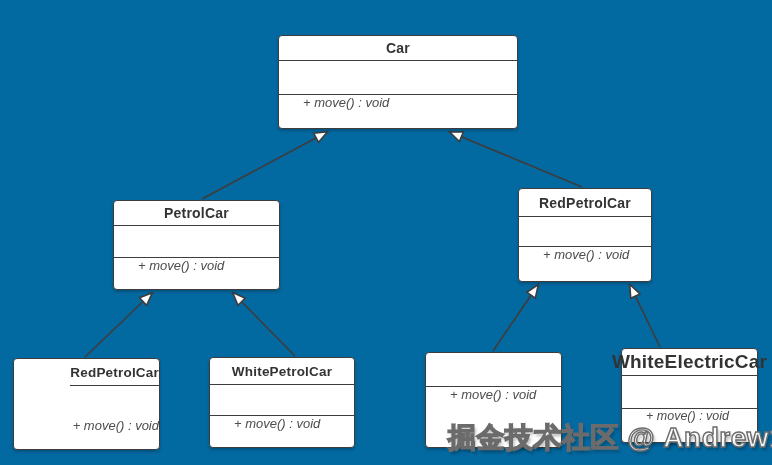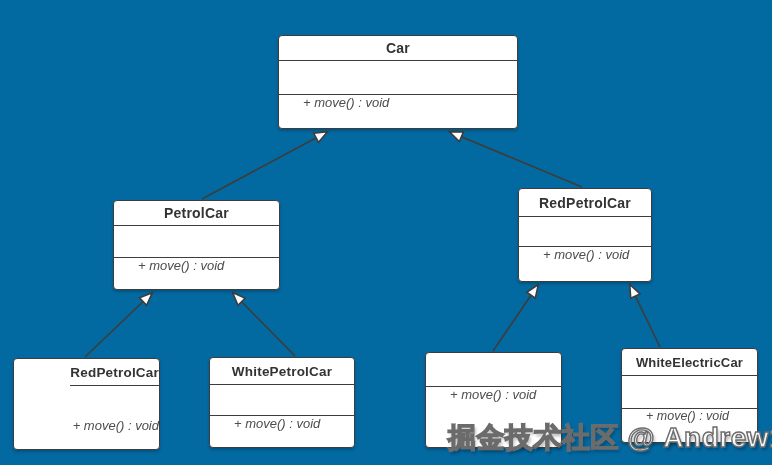--- a/index.html
+++ b/index.html
@@ -72,21 +72,21 @@
 
   #box-whitepetrol            { left: 209px; top: 357px; width: 146px; height: 91px; }
   #box-whitepetrol .uml-title { height: 27px; font-size: 13.5px; }
   #box-whitepetrol .uml-attrs { height: 31px; }
 
   #box-redelectric            { left: 425px; top: 352px; width: 137px; height: 96px; }
   #box-redelectric .uml-title { height: 27px; font-size: 13.5px; }
   #box-redelectric .uml-attrs { height: 34px; }
 
   #box-whiteelectric            { left: 621px; top: 348px; width: 137px; height: 95px; }
-  #box-whiteelectric .uml-title { height: 27px; font-size: 13px; }
+  #box-whiteelectric .uml-title { height: 27px; font-size: 19px; }
   #box-whiteelectric .uml-attrs { height: 33px; }
   #box-whiteelectric .uml-methods { font-size: 12.5px; }
 
   
   .watermark {
     position: absolute;
     left: 448px;
     top: 419px;
     width: 324px;
     z-index: 5;

